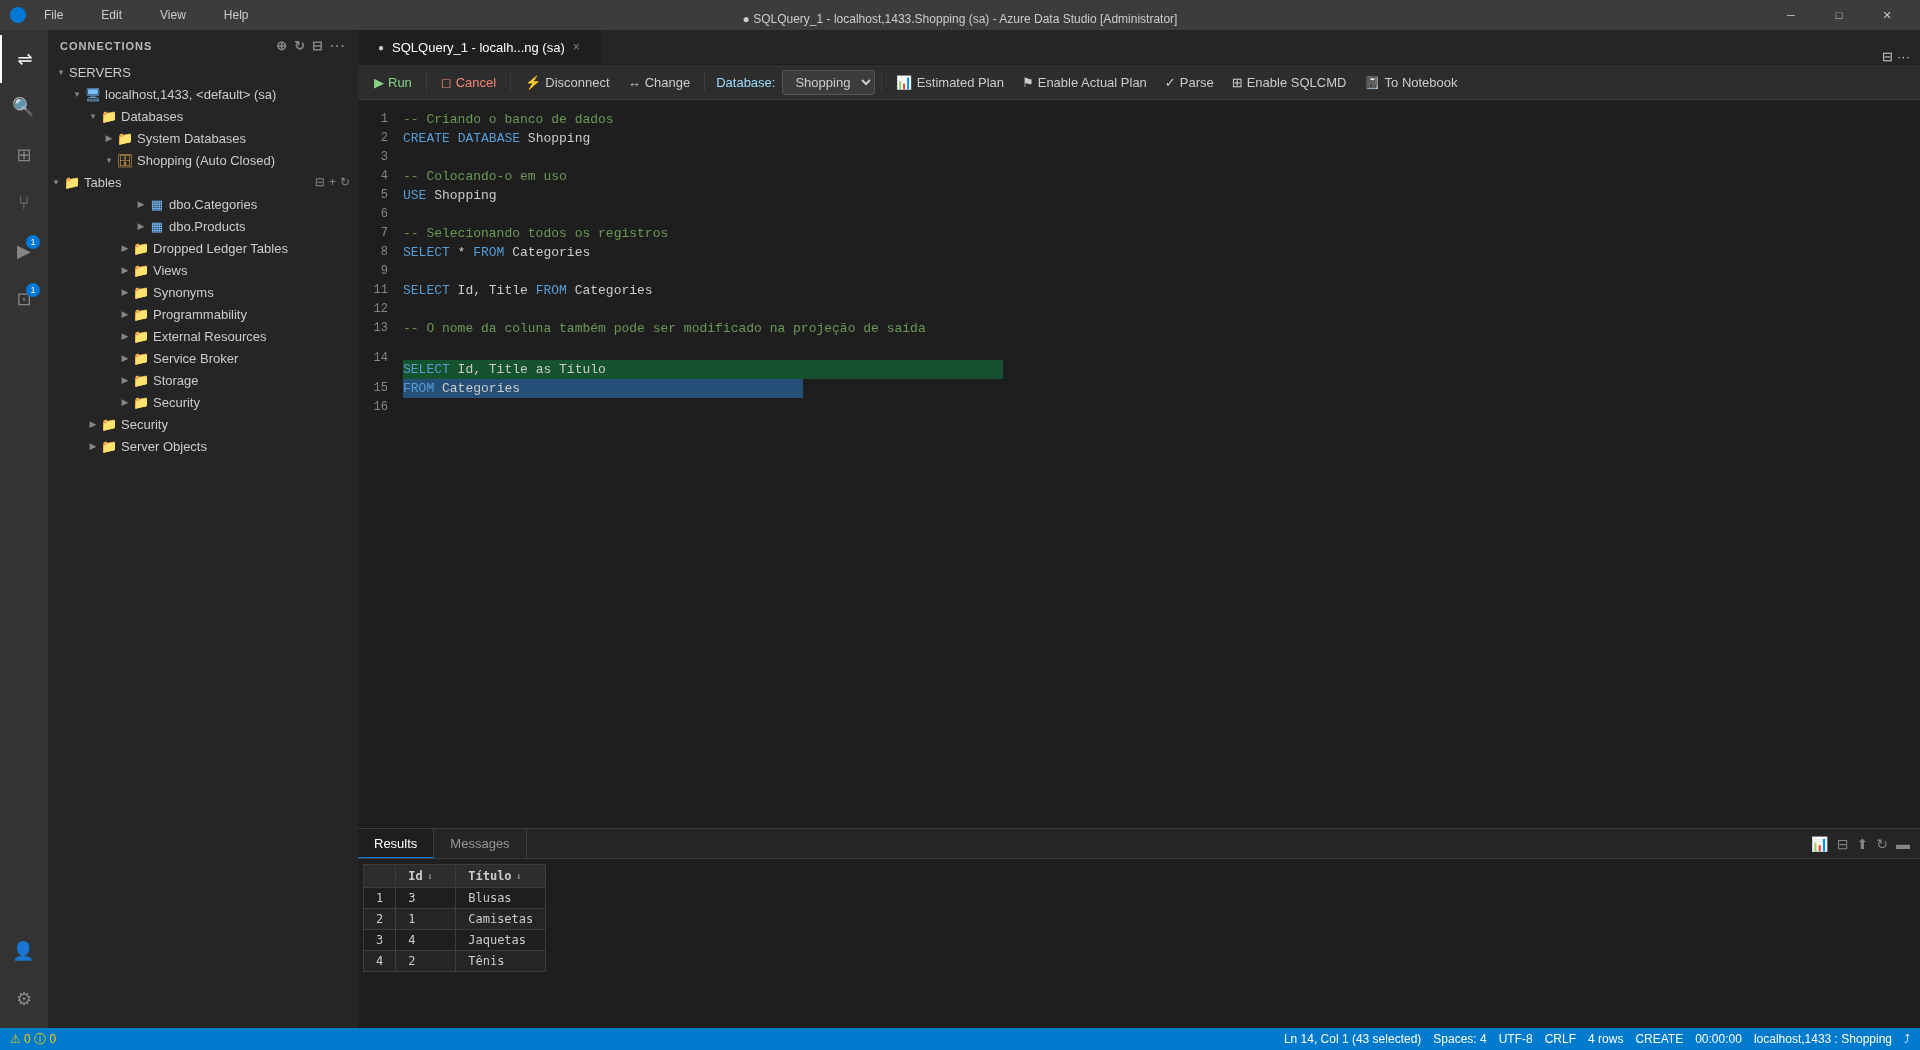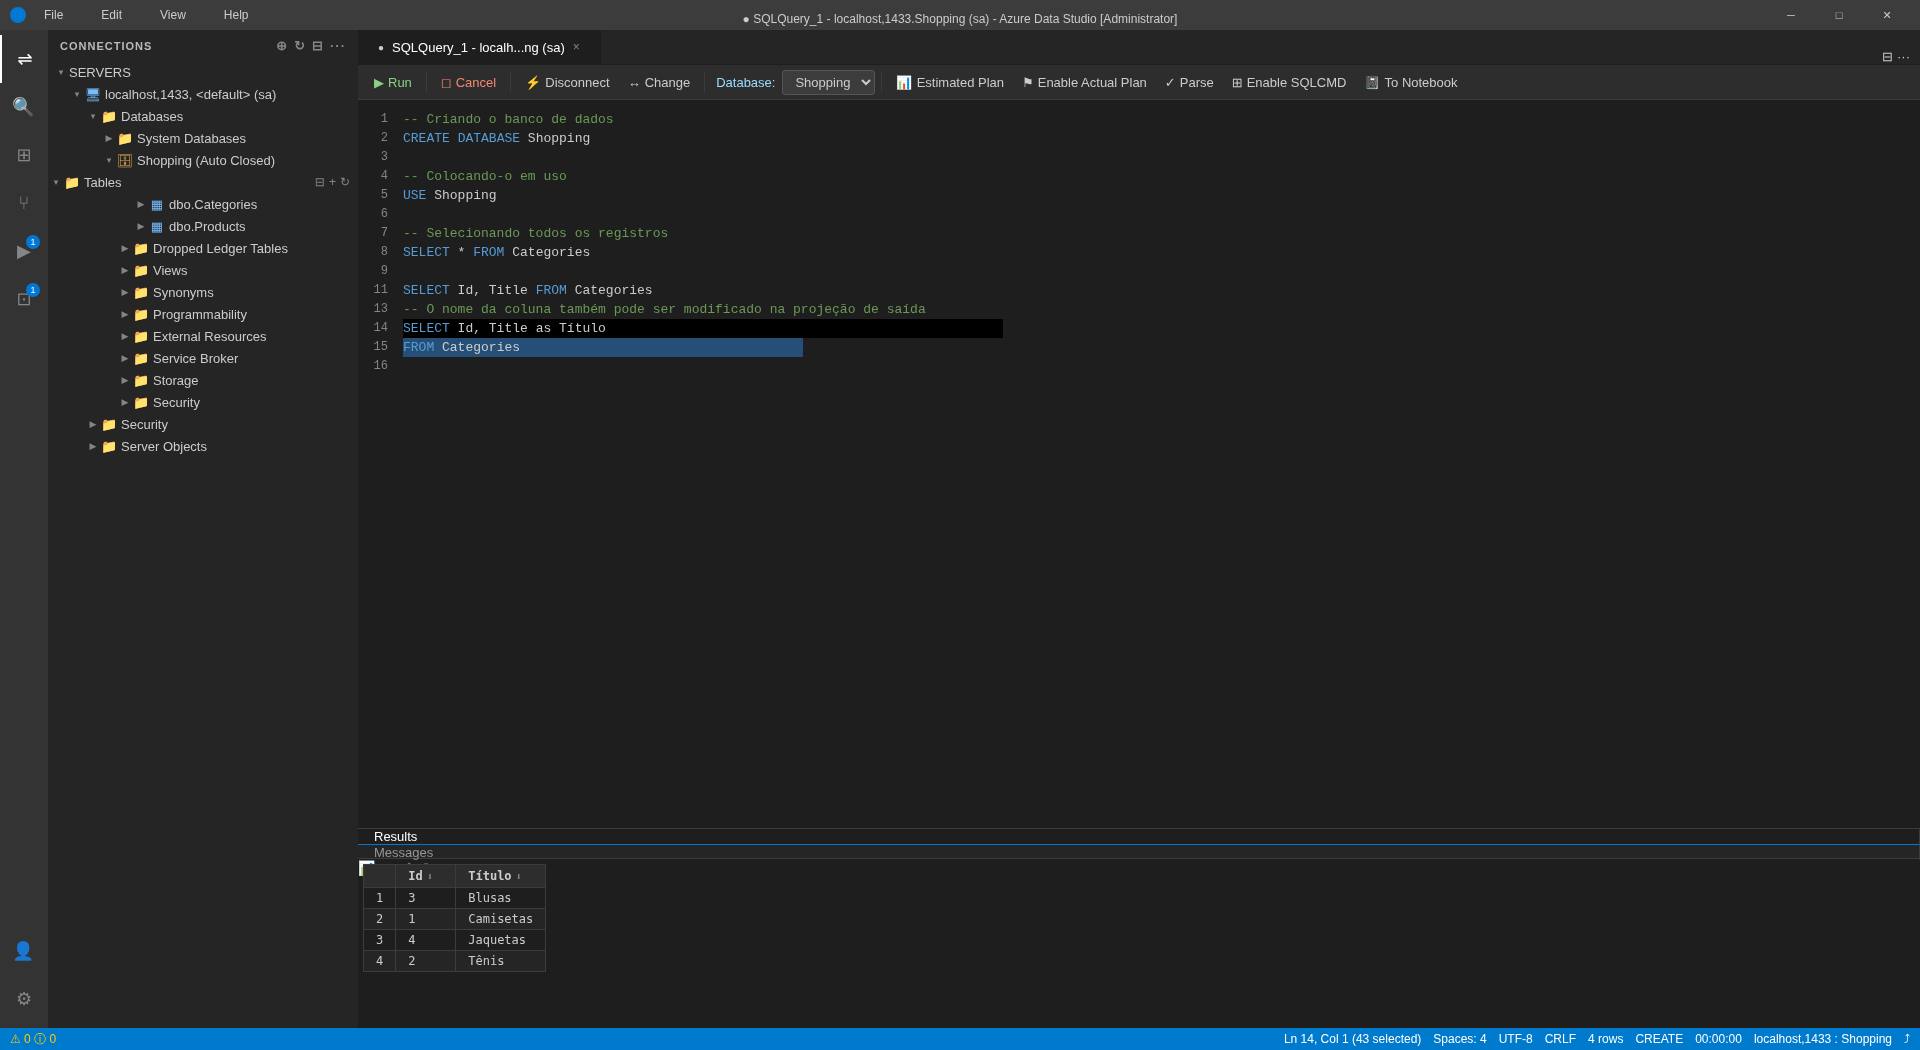--- a/index.html
+++ b/index.html
@@ -350,21 +350,20 @@
       border-top: 1px solid #3c3c3c;
       display: flex;
       flex-direction: column;
       flex-shrink: 0;
     }
     .results-tabs {
       display: flex;
       height: 30px;
       background: #252526;
       border-bottom: 1px solid #3c3c3c;
-      flex-direction: column;
     }
     .results-tab {
       padding: 0 16px;
       display: flex;
       align-items: center;
       cursor: pointer;
       font-size: 13px;
       color: #969696;
       border-right: 1px solid #3c3c3c;
     }
@@ -701,26 +700,30 @@
       </div>
           <div class="code-line">
         <div class="line-number">9</div>
         <div class="line-content">&nbsp;</div>
       </div>
           <div class="code-line">
         <div class="line-number">11</div>
         <div class="line-content"><span class="c-keyword">SELECT</span> Id, Title <span class="c-keyword">FROM</span> Categories</div>
       </div>
           <div class="code-line">
+        <div class="line-number">12</div>
+        <div class="line-content">&nbsp;</div>
+      </div>
+          <div class="code-line">
         <div class="line-number">13</div>
         <div class="line-content"><span class="c-comment">-- O nome da coluna também pode ser modificado na projeção de saída</span></div>
       </div>
           <div class="code-line">
         <div class="line-number">14</div>
-        <div class="line-content"><span style="background:#000000;display:inline-block;min-width:600px;"><span class="c-keyword">SELECT</span> Id, Title as Título</span></div>
+        <div class="line-content"><span style="background:#14532d;display:inline-block;min-width:600px;margin-top:22px;"><span class="c-keyword">SELECT</span> Id, Title as Título</span></div>
       </div>
           <div class="code-line">
         <div class="line-number">15</div>
         <div class="line-content"><span style="background:#264f78;display:inline-block;min-width:400px;"><span class="c-keyword">FROM</span> Categories</span></div>
       </div>
           <div class="code-line">
         <div class="line-number">16</div>
         <div class="line-content">&nbsp;</div>
       </div>
         </div>

